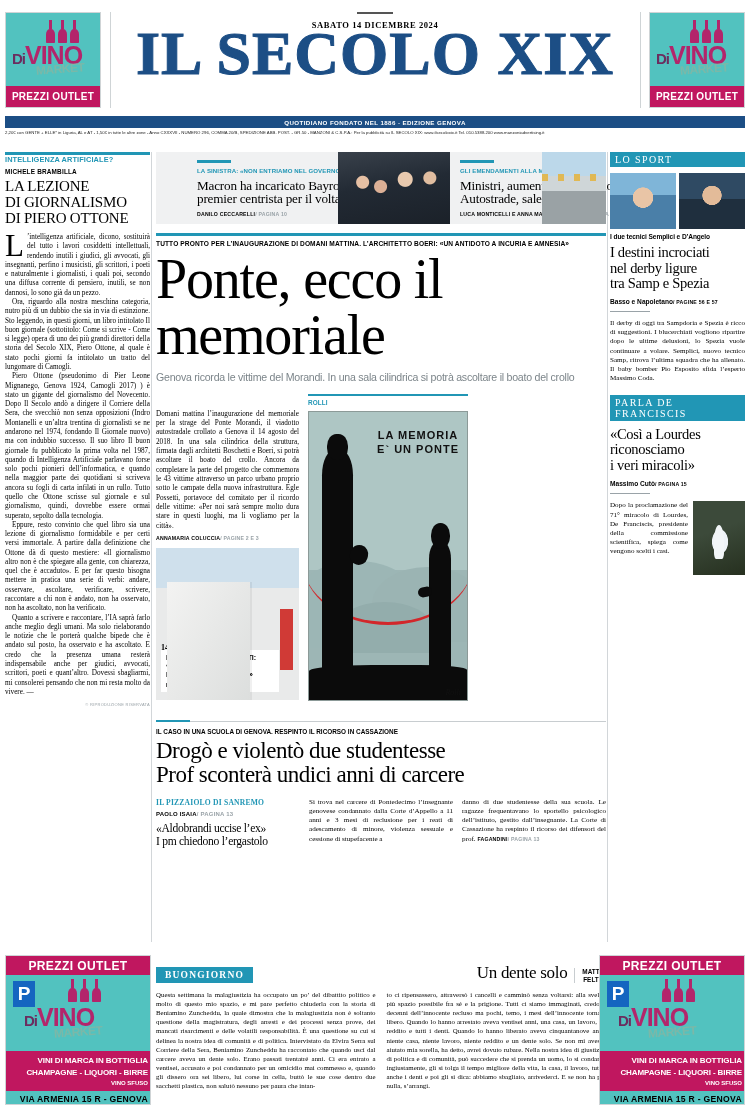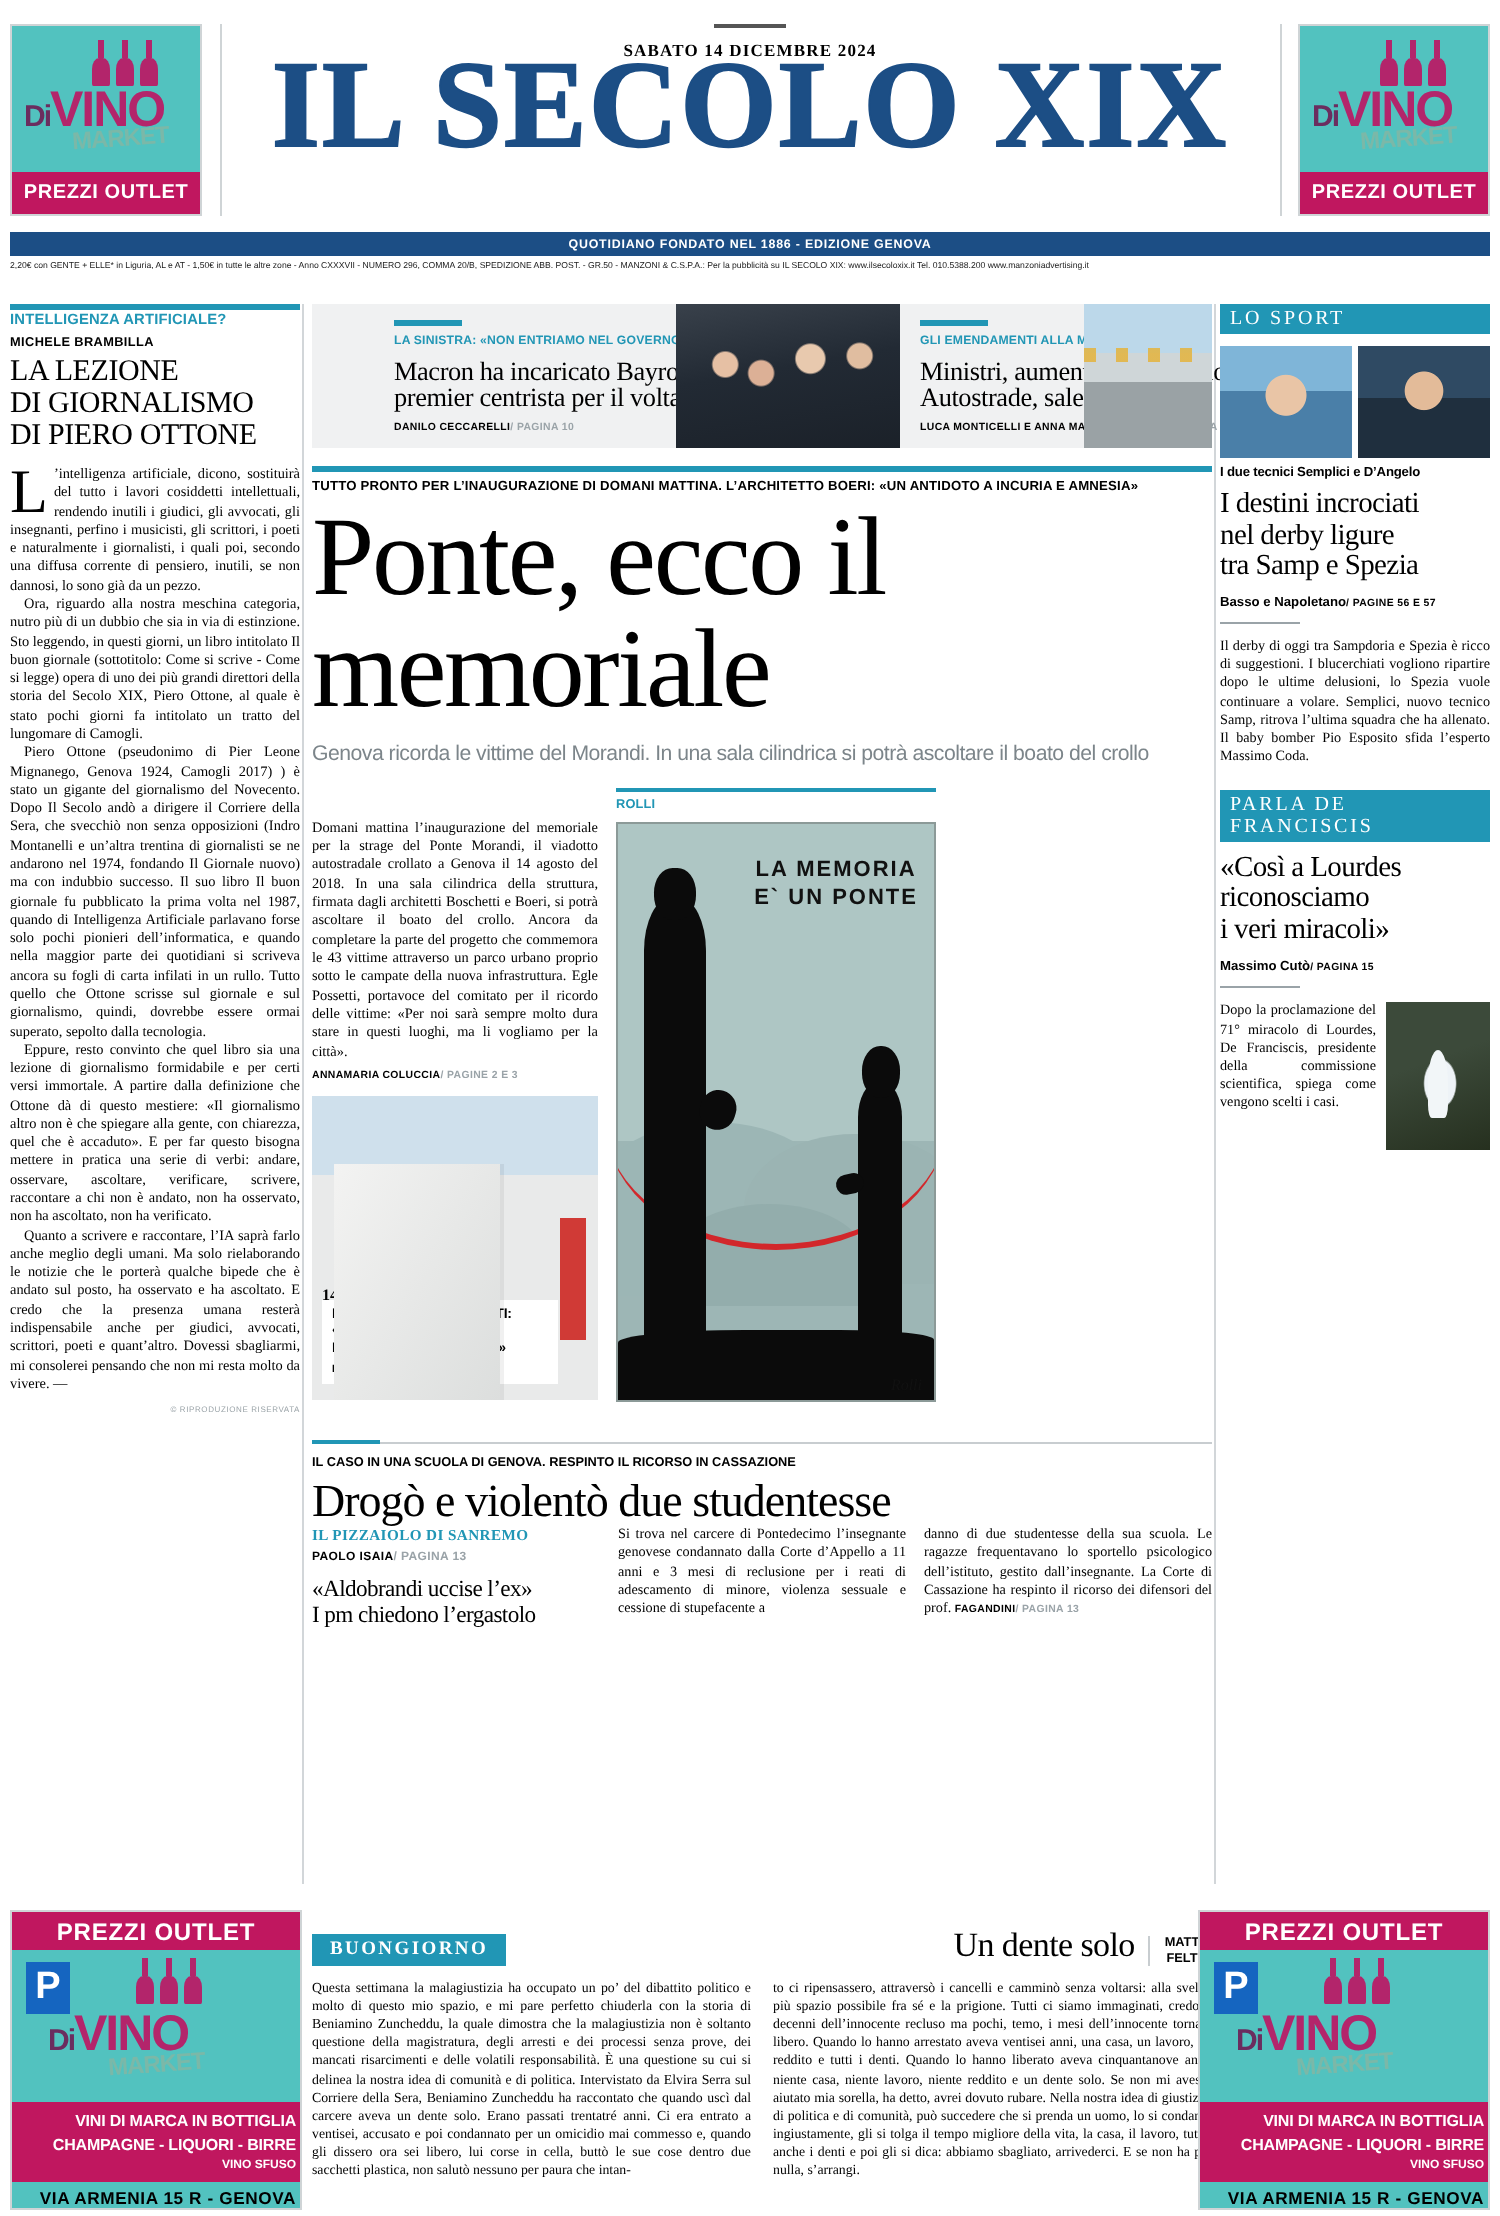--- a/index.html
+++ b/index.html
@@ -264,21 +264,21 @@
   .sp-body { font-size:7.1px; line-height:1.3; margin-top:7px; text-align:justify; }
 
   .lo-title { font-size:14.5px; line-height:1.1; margin-top:6px; letter-spacing:-.3px; }
   .lo-flex { display:flex; gap:5px; margin-top:7px; }
   .lo-text { flex:1; font-size:7.1px; line-height:1.3; text-align:justify; }
   .lo-pic { width:52px; height:74px; }
 
   
   .bot-kick { font-family:"Liberation Sans", sans-serif; font-weight:bold; font-size:6.4px; margin-top:5px; }
   .bot-title { font-size:23px; line-height:1.07; margin-top:4px; letter-spacing:-.5px; }
-  .bot-grid { display:flex; gap:9px; margin-top:0; }
+  .bot-grid { display:flex; gap:9px; margin-top:10px; }
   .bot-c { flex:1; font-size:7.1px; line-height:1.3; text-align:justify; }
   .sanremo-kick { font-family:"Liberation Serif", serif; font-weight:bold; font-size:7.6px; color:#2196b5; letter-spacing:.2px; }
   .sanremo-by { font-family:"Liberation Sans", sans-serif; font-weight:bold; font-size:6px; margin-top:3px; }
   .sanremo-t { font-size:11.6px; line-height:1.12; margin-top:4px; letter-spacing:-.3px; }
 
   
   .bg-wrap { position:absolute; left:156px; top:963px; width:450px; }
   .bg-badge {
     display:inline-block; background:#2196b5; color:#fff;
     font-family:"Liberation Serif", serif; font-weight:bold;
@@ -502,20 +502,21 @@
     </div>
 
     <div style="margin-top:8px;">
       <div style="position:relative; height:3px;">
         <div class="rule-grey" style="position:absolute; left:0; right:0; top:1px;"></div>
         <div class="rule-teal" style="position:absolute; left:0; top:0;"></div>
       </div>
       <div class="bot-kick">IL CASO IN UNA SCUOLA DI GENOVA. RESPINTO IL RICORSO IN CASSAZIONE</div>
       <div class="bot-title">
         <div>Drogò e violentò due studentesse</div>
+        <div>Prof sconterà undici anni di carcere</div>
       </div>
 
       <div class="bot-grid">
         <div class="bot-c">
           <div class="sanremo-kick">IL PIZZAIOLO DI SANREMO</div>
           <div class="sanremo-by byline">
             <span>Paolo Isaia</span><span class="pg">/ PAGINA 13</span>
           </div>
           <div class="sanremo-t">
             <div>«Aldobrandi uccise l’ex»</div>

